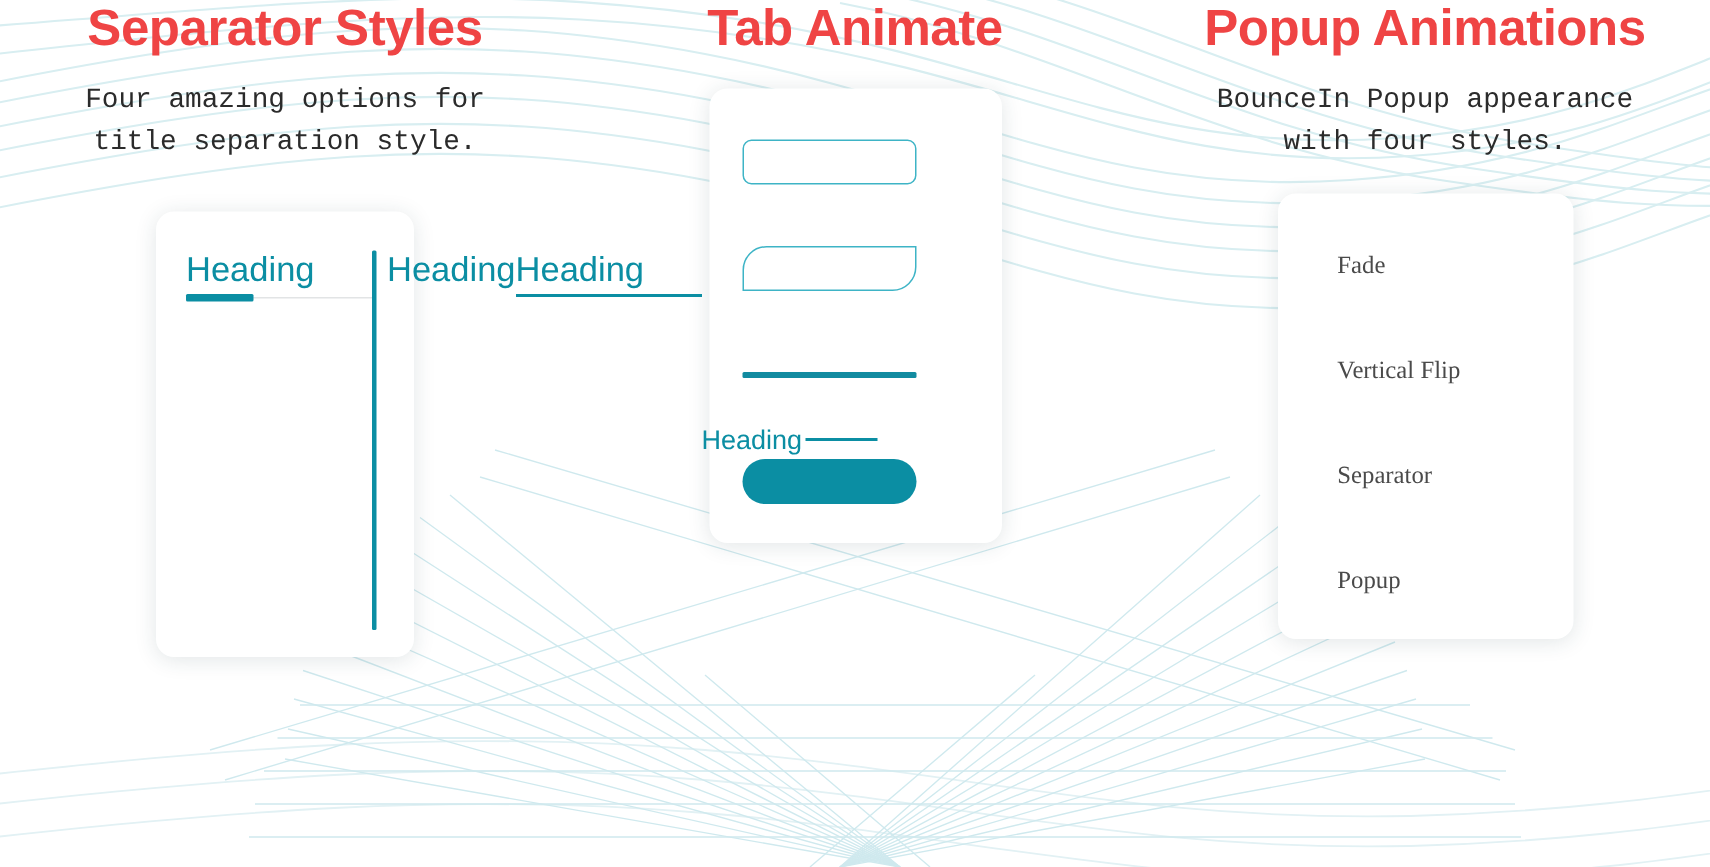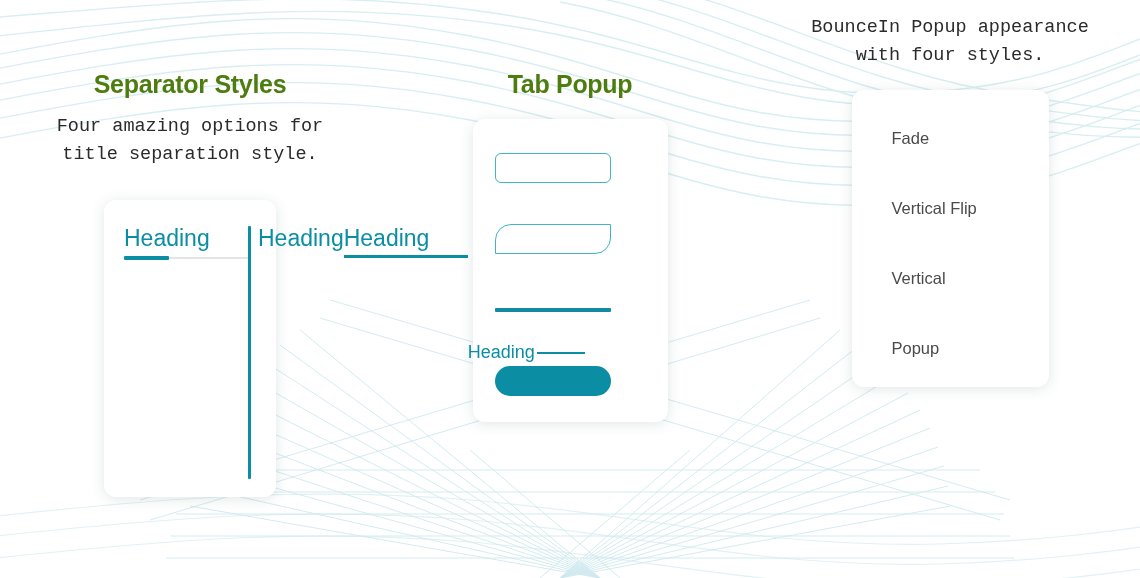--- a/index.html
+++ b/index.html
@@ -36,25 +36,24 @@
     z-index: 2;
   }
   .column {
     flex: 1 1 0;
     display: flex;
     flex-direction: column;
     align-items: center;
   }
 
   .col-title {
-    font-size: 25px;
+    font-size: 34px;
     font-weight: bold;
-    color: #4d7c0f;
+    color: #ef4444;
     letter-spacing: -0.3px;
-    margin-top: 70px;
     line-height: 1.15;
     text-align: center;
     white-space: nowrap;
   }
   .col-desc {
     margin-top: 14px;
     font-size: 18.5px;
     color: #2b2b2b;
     line-height: 1.5;
     text-align: center;
@@ -196,20 +195,21 @@
     flex-direction: column;
     justify-content: space-between;
     height: 100%;
     padding-left: 40px;
   }
   .popup-item {
     font-size: 16.5px;
     color: #4a4a4a;
     line-height: 1;
     white-space: nowrap;
+    font-family: Liberation Serif, serif;
   }
 </style>
 </head>
 <body>
 
 <div class="bg-layer">
   <svg width="1140" height="578" viewBox="0 0 1140 578" xmlns="http://www.w3.org/2000/svg">
     <defs>
       <clipPath id="clipAll">
           <rect x="0" y="0" width="1140" height="578"></rect>
@@ -301,40 +301,41 @@
         <div class="sep-item sep-4">
           <div class="sep-heading">Heading</div>
           <div class="hline"></div>
         </div>
 
       </div>
     </div>
   </div>
 
   <div class="column">
-    <div class="col-title">Tab Popup</div>
+    <div class="col-title">Tab Animate</div>
 
     <div class="card card-tabs">
       <div class="tab-list">
         <div class="tab-item tab-outline-square"></div>
         <div class="tab-item tab-outline-diagonal"></div>
         <div class="tab-line-wrap">
           <div class="tab-line"></div>
         </div>
         <div class="tab-item tab-filled"></div>
       </div>
     </div>
   </div>
 
   <div class="column">
+    <div class="col-title">Popup Animations</div>
     <div class="col-desc">BounceIn Popup appearance with four styles.</div>
 
     <div class="card card-popup">
       <div class="popup-list">
         <div class="popup-item">Fade</div>
         <div class="popup-item">Vertical Flip</div>
-        <div class="popup-item">Vertical</div>
+        <div class="popup-item">Separator</div>
         <div class="popup-item">Popup</div>
       </div>
     </div>
   </div>
 
 </div>
 
 </body></html>

